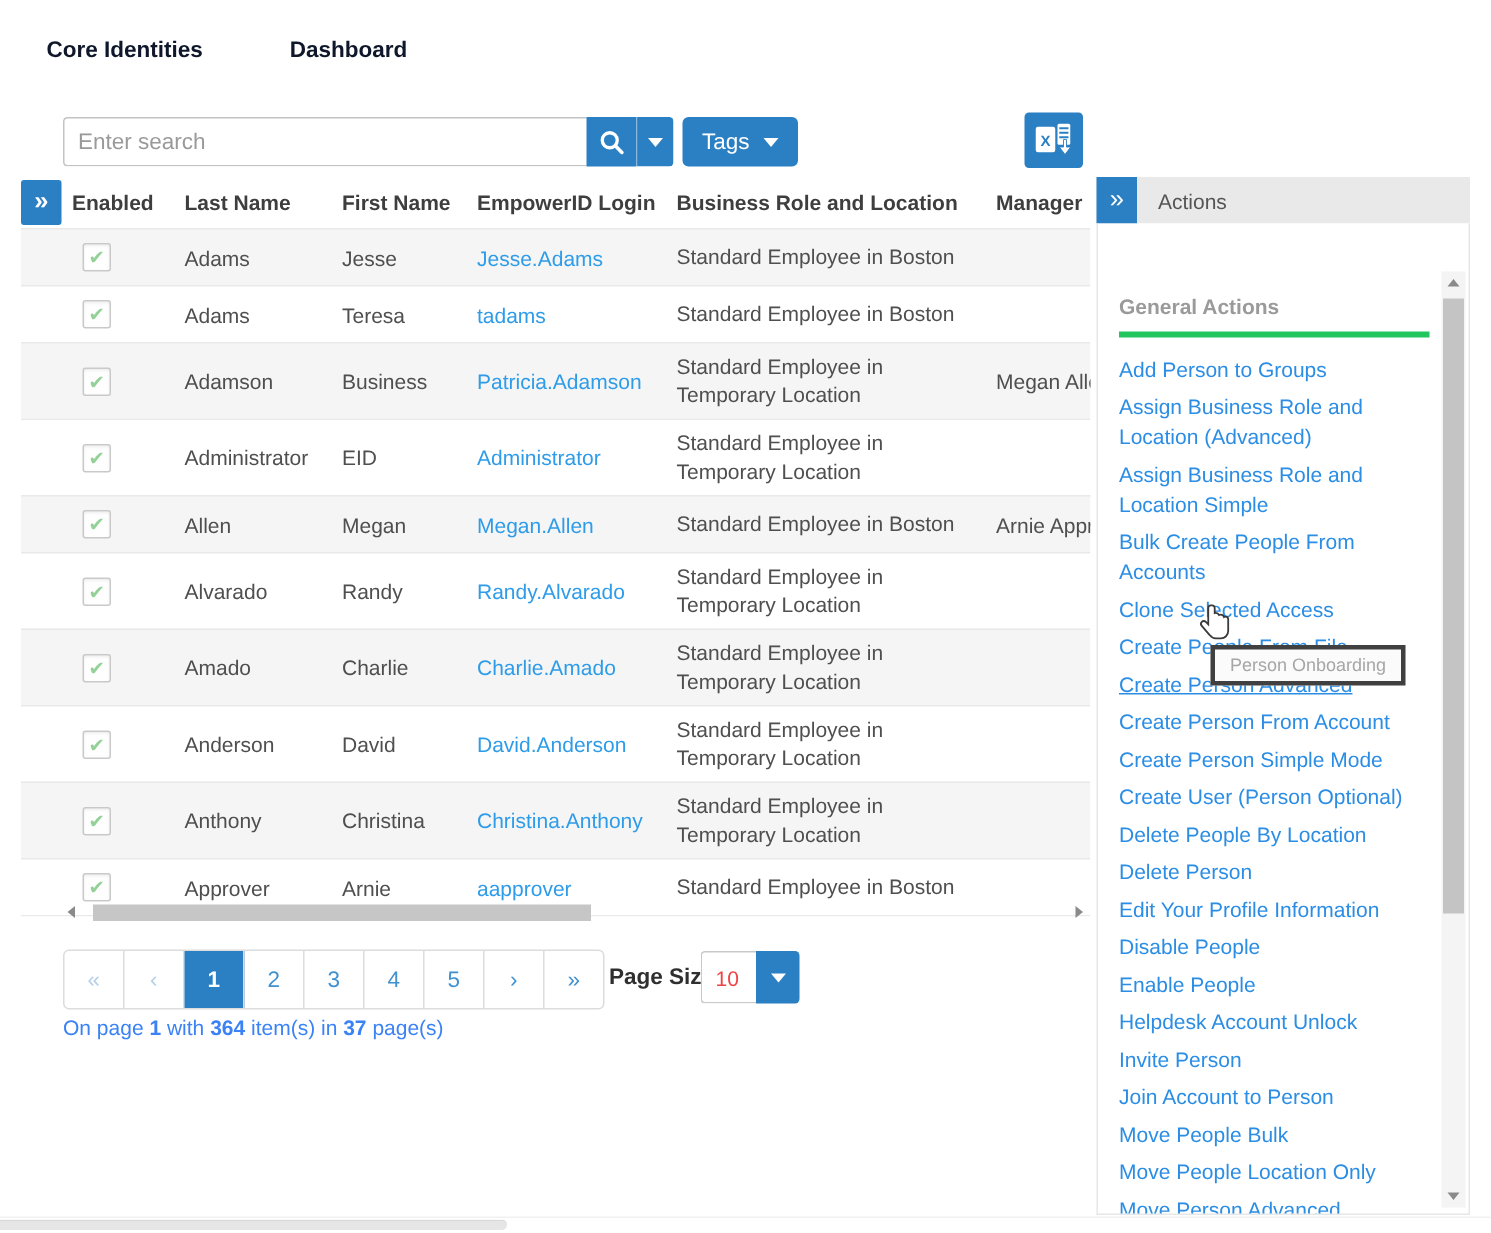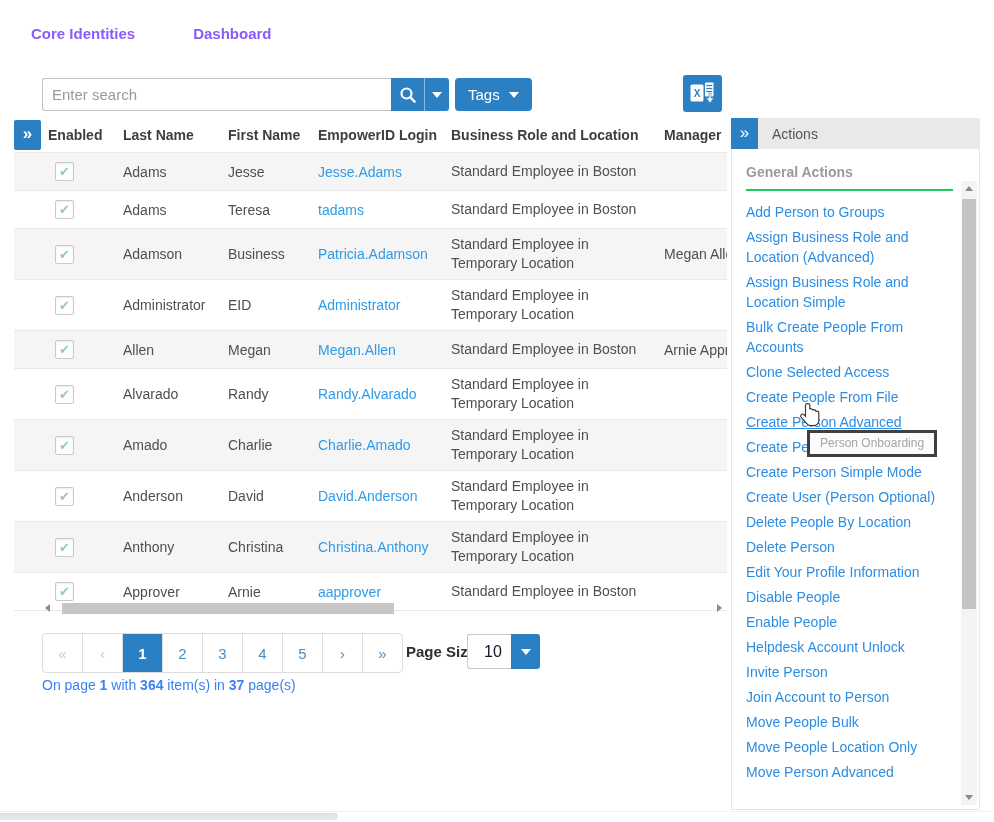--- a/index.html
+++ b/index.html
@@ -5,21 +5,21 @@
   html,body { margin:0; padding:0; }
   body {
     width:994px; height:822px; position:relative; overflow:hidden;
     background:#ffffff; font-family:"Liberation Sans","DejaVu Sans",sans-serif;
     -webkit-font-smoothing:antialiased;
   }
   a { text-decoration:none; cursor:pointer; }
 
   
   .tabs { position:absolute; left:12px; top:14px; display:flex; gap:20px; align-items:center; }
-  .tab { padding:11px 19px; font-weight:700; font-size:15px; color:#8b5cf6; border-radius:4px; }
+  .tab { padding:11px 19px; font-weight:700; font-size:15px; color:#0f172a; border-radius:4px; }
   .tab.active { background:#2b7fc3; color:#fff; }
 
   
   .search-wrap { position:absolute; left:42px; top:78px; display:flex; height:33px; }
   .search-input { width:330px; height:31px; border:1px solid #c3c3c3; border-right:none;
     border-radius:3px 0 0 3px; padding:0 9px; font-size:15px; color:#333;
     font-family:"Liberation Sans","DejaVu Sans",sans-serif; outline:none; }
   .search-input::placeholder { color:#9a9a9a; }
   .btn-blue { background:#2b7fc3; display:flex; align-items:center; justify-content:center; }
   .search-btn { width:33px; height:33px; }
@@ -65,35 +65,35 @@
     border-radius:4px; overflow:hidden; background:#fff; }
   .pg { width:39px; height:38px; display:flex; align-items:center; justify-content:center;
     font-size:15px; color:#4191cf; border-right:1px solid #dcdcdc; }
   .pg.noborder { border-right:none; }
   .pg.disabled { color:#b3d0e8; }
   .pg.active { background:#2b7fc3; color:#fff; font-weight:700; }
   .pages-slot { display:contents; }
   .page-size-label { position:absolute; left:406px; top:643px; font-weight:700; font-size:15px; color:#2f2f2f; }
   .page-size { position:absolute; left:467px; top:634px; display:flex; height:35px; }
   .ps-value { width:27px; border:1px solid #c9c9c9; border-right:none; display:flex; align-items:center;
-    padding-left:16px; color:#0f172a; font-size:16px; border-radius:3px 0 0 3px; background:#fff; }
+    padding-left:9px; color:#ef4444; font-size:14px; border-radius:3px 0 0 3px; background:#fff; }
   .ps-caret-btn { width:29px; background:#2b7fc3; border-radius:0 3px 3px 0; display:flex; align-items:center; justify-content:center; }
   .summary { position:absolute; left:42px; top:677px; font-size:14px; color:#3b82f6; }
 
   
   .actions { position:absolute; left:731px; top:118px; width:249px; height:692px; }
   .actions-header { height:31px; background:#e9e9e9; display:flex; align-items:center; }
   .actions-expand { width:27px; height:31px; background:#2b7fc3; color:#fff; display:flex; align-items:center;
     justify-content:center; font-size:17px; padding-bottom:2px; box-sizing:border-box; }
   .actions-title { margin-left:14px; color:#555; font-size:14px; }
   .actions-body { position:absolute; top:31px; bottom:0; left:0; right:0; background:#fff;
     border:1px solid #e7e7e7; border-top:none; overflow:hidden; box-sizing:border-box; }
   .actions-list { position:absolute; left:14px; top:8px; right:26px; }
   .section-title { color:#9a9a9a; font-weight:700; font-size:14px; padding:7px 0 9px;
-    border-bottom:2px solid #22c55e; margin-bottom:11px; }
+    border-bottom:4px solid #22c55e; margin-bottom:11px;margin-top:32px; }
   .action-link { display:block; color:#2b8de4; font-size:14px; line-height:20px; margin-bottom:5px; }
   .action-link.hovered { text-decoration:underline; }
   .vscroll { position:absolute; right:2px; top:32px; bottom:4px; width:16px; background:#f4f4f4; }
   .vs-up { position:absolute; top:5px; left:4px; width:0; height:0;
     border-left:4px solid transparent; border-right:4px solid transparent; border-bottom:5px solid #8a8a8a; }
   .vs-down { position:absolute; bottom:5px; left:4px; width:0; height:0;
     border-left:4px solid transparent; border-right:4px solid transparent; border-top:5px solid #8a8a8a; }
   .vs-thumb { position:absolute; top:18px; left:1px; width:14px; height:410px; background:#c4c4c4; }
   .tooltip { position:absolute; left:76px; top:312px; background:#fbfbfb; border:3px solid #404040;
     color:#a6a6a6; font-size:12px; padding:3px 10px 4px; z-index:5; white-space:nowrap; }

